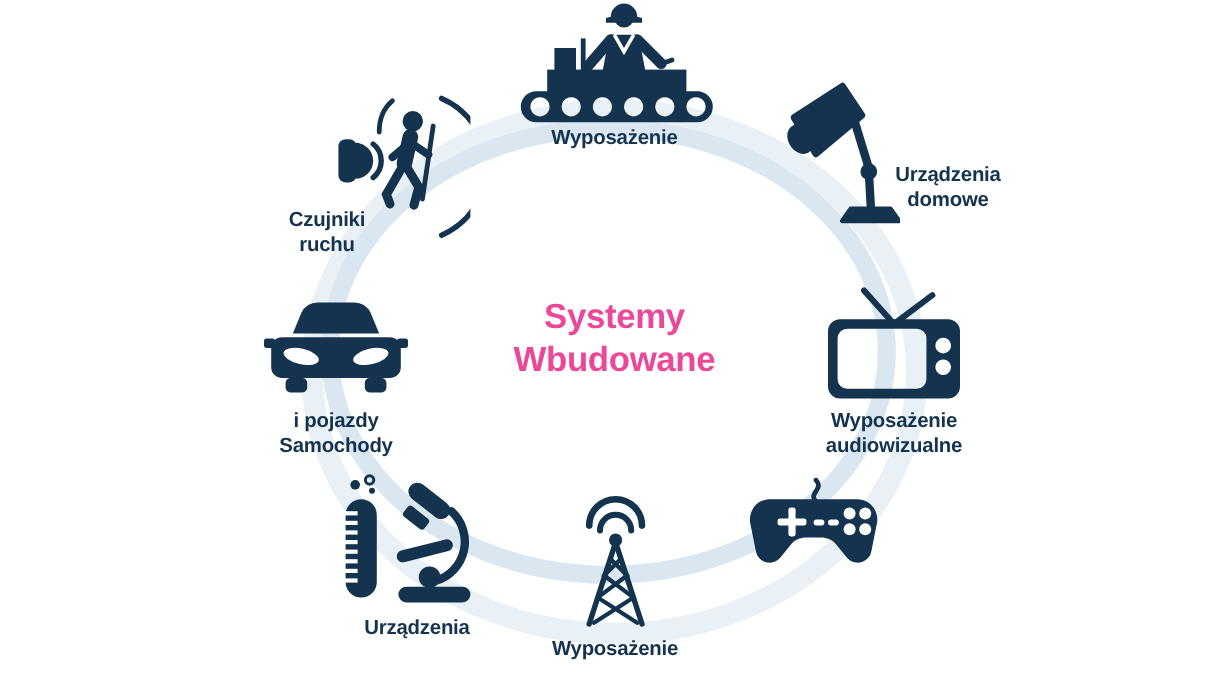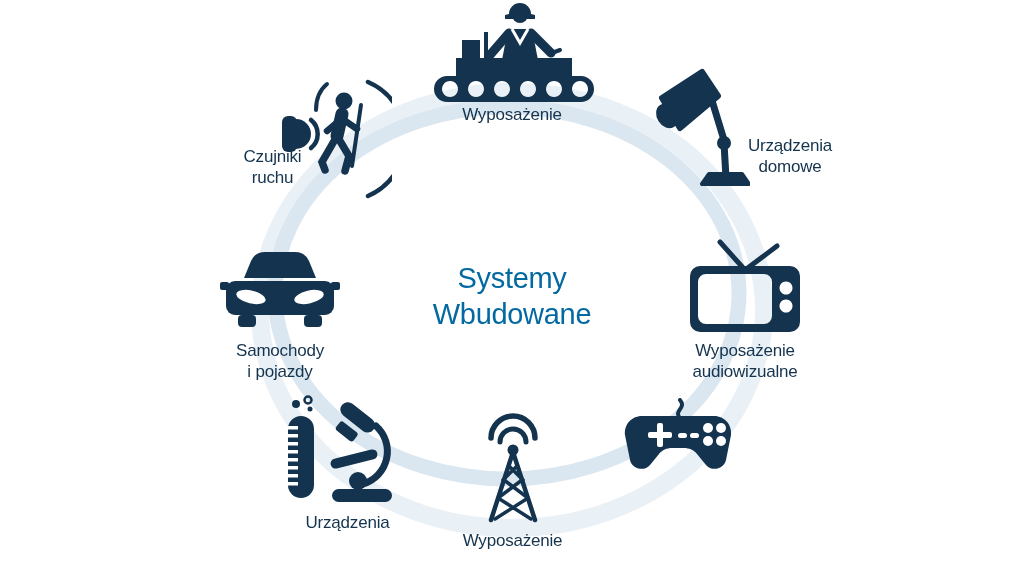--- a/index.html
+++ b/index.html
@@ -5,26 +5,26 @@
   html,body{margin:0;padding:0;background:#ffffff;}
   #stage{
     position:relative;width:1024px;height:576px;overflow:hidden;background:#ffffff;
     font-family:"Liberation Sans", sans-serif;
   }
   .bg{position:absolute;left:0;top:0;z-index:0;}
   .item{position:absolute;z-index:2;}
   .icon{display:block;}
   .label{
     position:absolute;z-index:3;text-align:center;
-    color:#14334e;font-weight:400;font-size:17px;line-height:21px;
+    color:#14334e;font-weight:700;font-size:17px;line-height:21px;
     letter-spacing:-0.2px;white-space:nowrap;
   }
   .title{
     position:absolute;z-index:3;left:392px;top:246px;width:240px;text-align:center;
-    color:#0369a1;font-weight:400;font-size:29px;line-height:36px;letter-spacing:-0.3px;margin-top:14px;
+    color:#ec4899;font-weight:700;font-size:29px;line-height:36px;letter-spacing:-0.3px;
   }
   .navy{fill:#14334e;}
   .navy-st{stroke:#14334e;fill:none;}
   .white{fill:#ffffff;}
 </style>
 </head>
 <body>
 
 <div id="stage">
 
@@ -152,38 +152,38 @@
       <rect class="navy" x="2" y="44" width="9" height="8" rx="2"></rect>
       <rect class="navy" x="113" y="44" width="9" height="8" rx="2"></rect>
       <rect class="navy" x="8" y="43" width="108" height="34" rx="9"></rect>
       <ellipse class="white" cx="33" cy="59" rx="15" ry="6.5" transform="rotate(13 33 59)"></ellipse>
       <ellipse class="white" cx="91" cy="59" rx="15" ry="6.5" transform="rotate(-13 91 59)"></ellipse>
       <rect class="navy" x="20" y="77" width="18" height="12" rx="4"></rect>
       <rect class="navy" x="86" y="77" width="18" height="12" rx="4"></rect>
     </svg>
   </div>
   <div class="label" style="left:222px;top:340px;width:116px;">
+    <div>i pojazdy</div>
     <div>Samochody</div>
-    <div>i pojazdy</div>
   </div>
 
   <div class="item" style="left:280px;top:78px;">
     <svg class="icon" width="112" height="122" viewBox="0 0 112 122">
       <rect class="navy" x="2" y="38" width="15" height="36" rx="6"></rect>
       <path class="navy" d="M16,41 a15,15 0 0 1 0,30 z"></path>
       <path class="navy-st" stroke-width="4.5" stroke-linecap="round" d="M31,42 a18,18 0 0 1 0,28"></path>
       <path class="navy-st" stroke-width="4" stroke-linecap="round" d="M47,6 q-11,9 -11,26"></path>
       <circle class="navy" cx="64" cy="23" r="8.5"></circle>
       <path class="navy-st" stroke-width="13" stroke-linecap="round" d="M62,36 L57,58"></path>
       <path class="navy-st" stroke-width="6.5" stroke-linecap="round" d="M61,40 L77,51"></path>
       <path class="navy-st" stroke-width="6.5" stroke-linecap="round" d="M60,42 L47,53"></path>
       <path class="navy-st" stroke-width="4" stroke-linecap="round" d="M81,27 L72,88"></path>
       <path class="navy-st" stroke-width="7.5" stroke-linecap="round" d="M57,58 L42,84 L45,92"></path>
       <path class="navy-st" stroke-width="7.5" stroke-linecap="round" d="M57,58 L69,78 L65,93"></path>
       <path class="navy-st" stroke-width="4.5" stroke-linecap="round" d="M88,4 a62,62 0 0 1 0,114"></path>
     </svg>
   </div>
-  <div class="label" style="left:225px;top:146px;width:95px;">
+  <div class="label" style="left:225px;top:172px;width:95px;">
     <div>Czujniki</div>
     <div>ruchu</div>
   </div>
 
 </div>
 
 </body></html>

